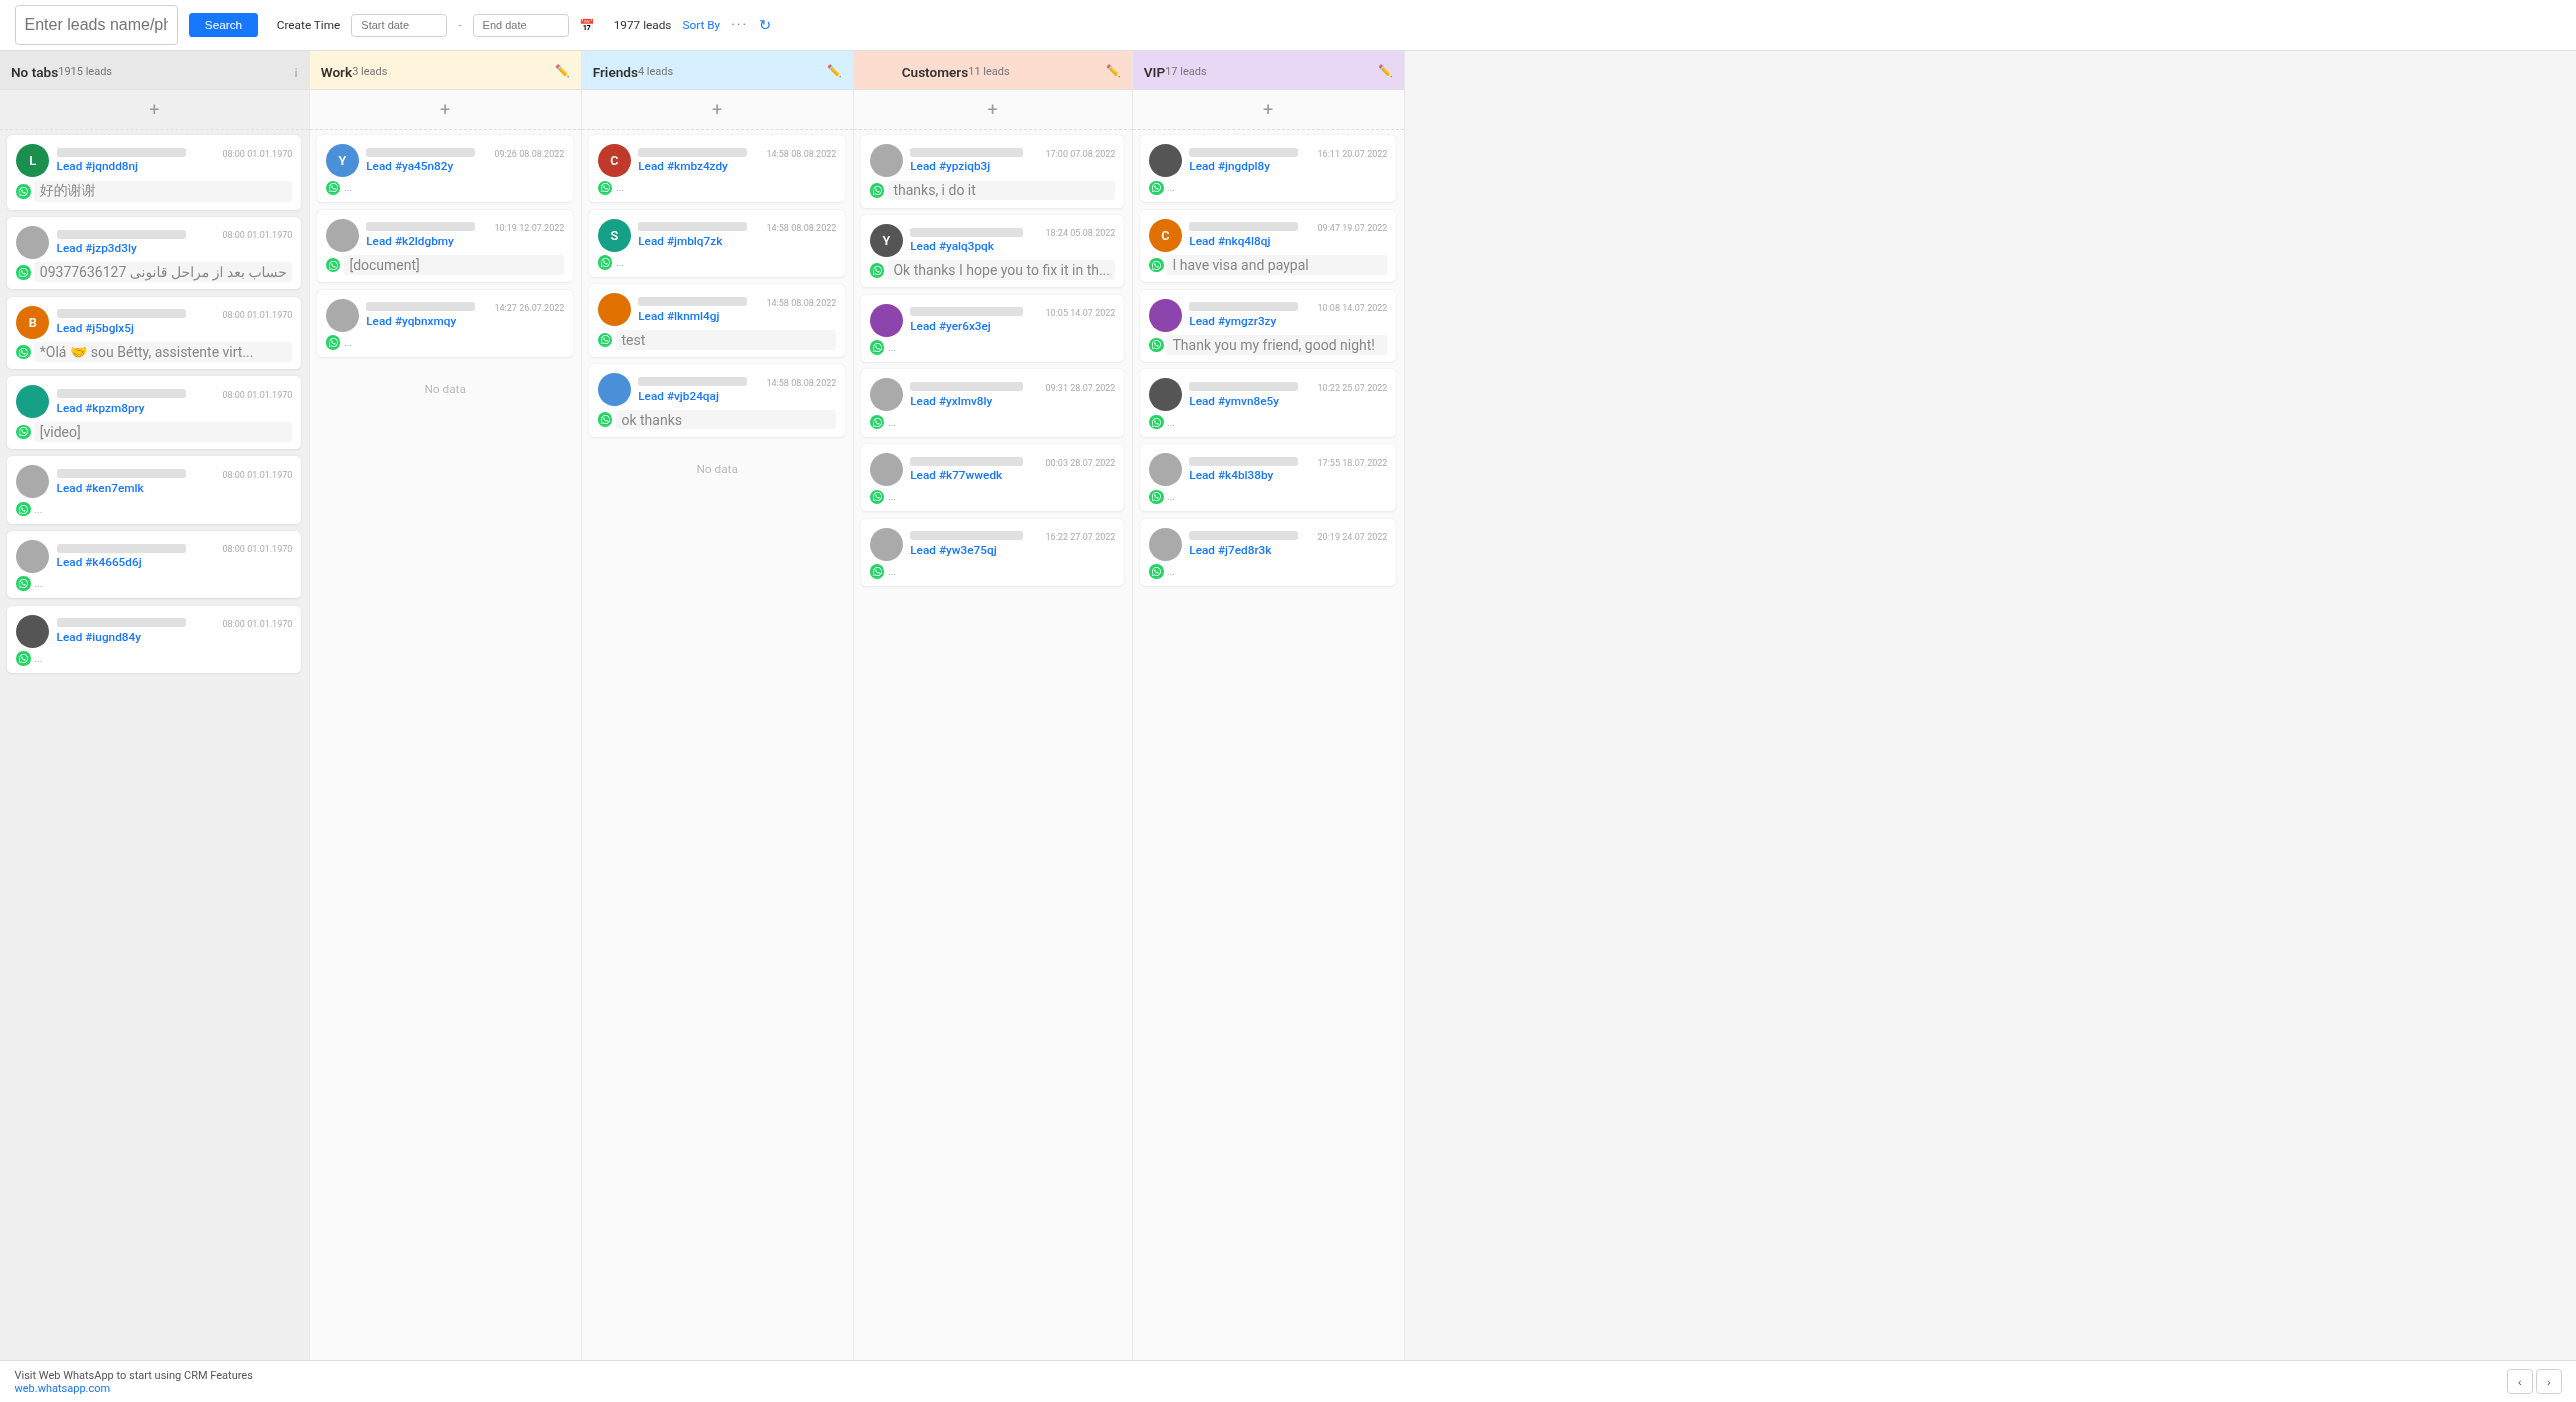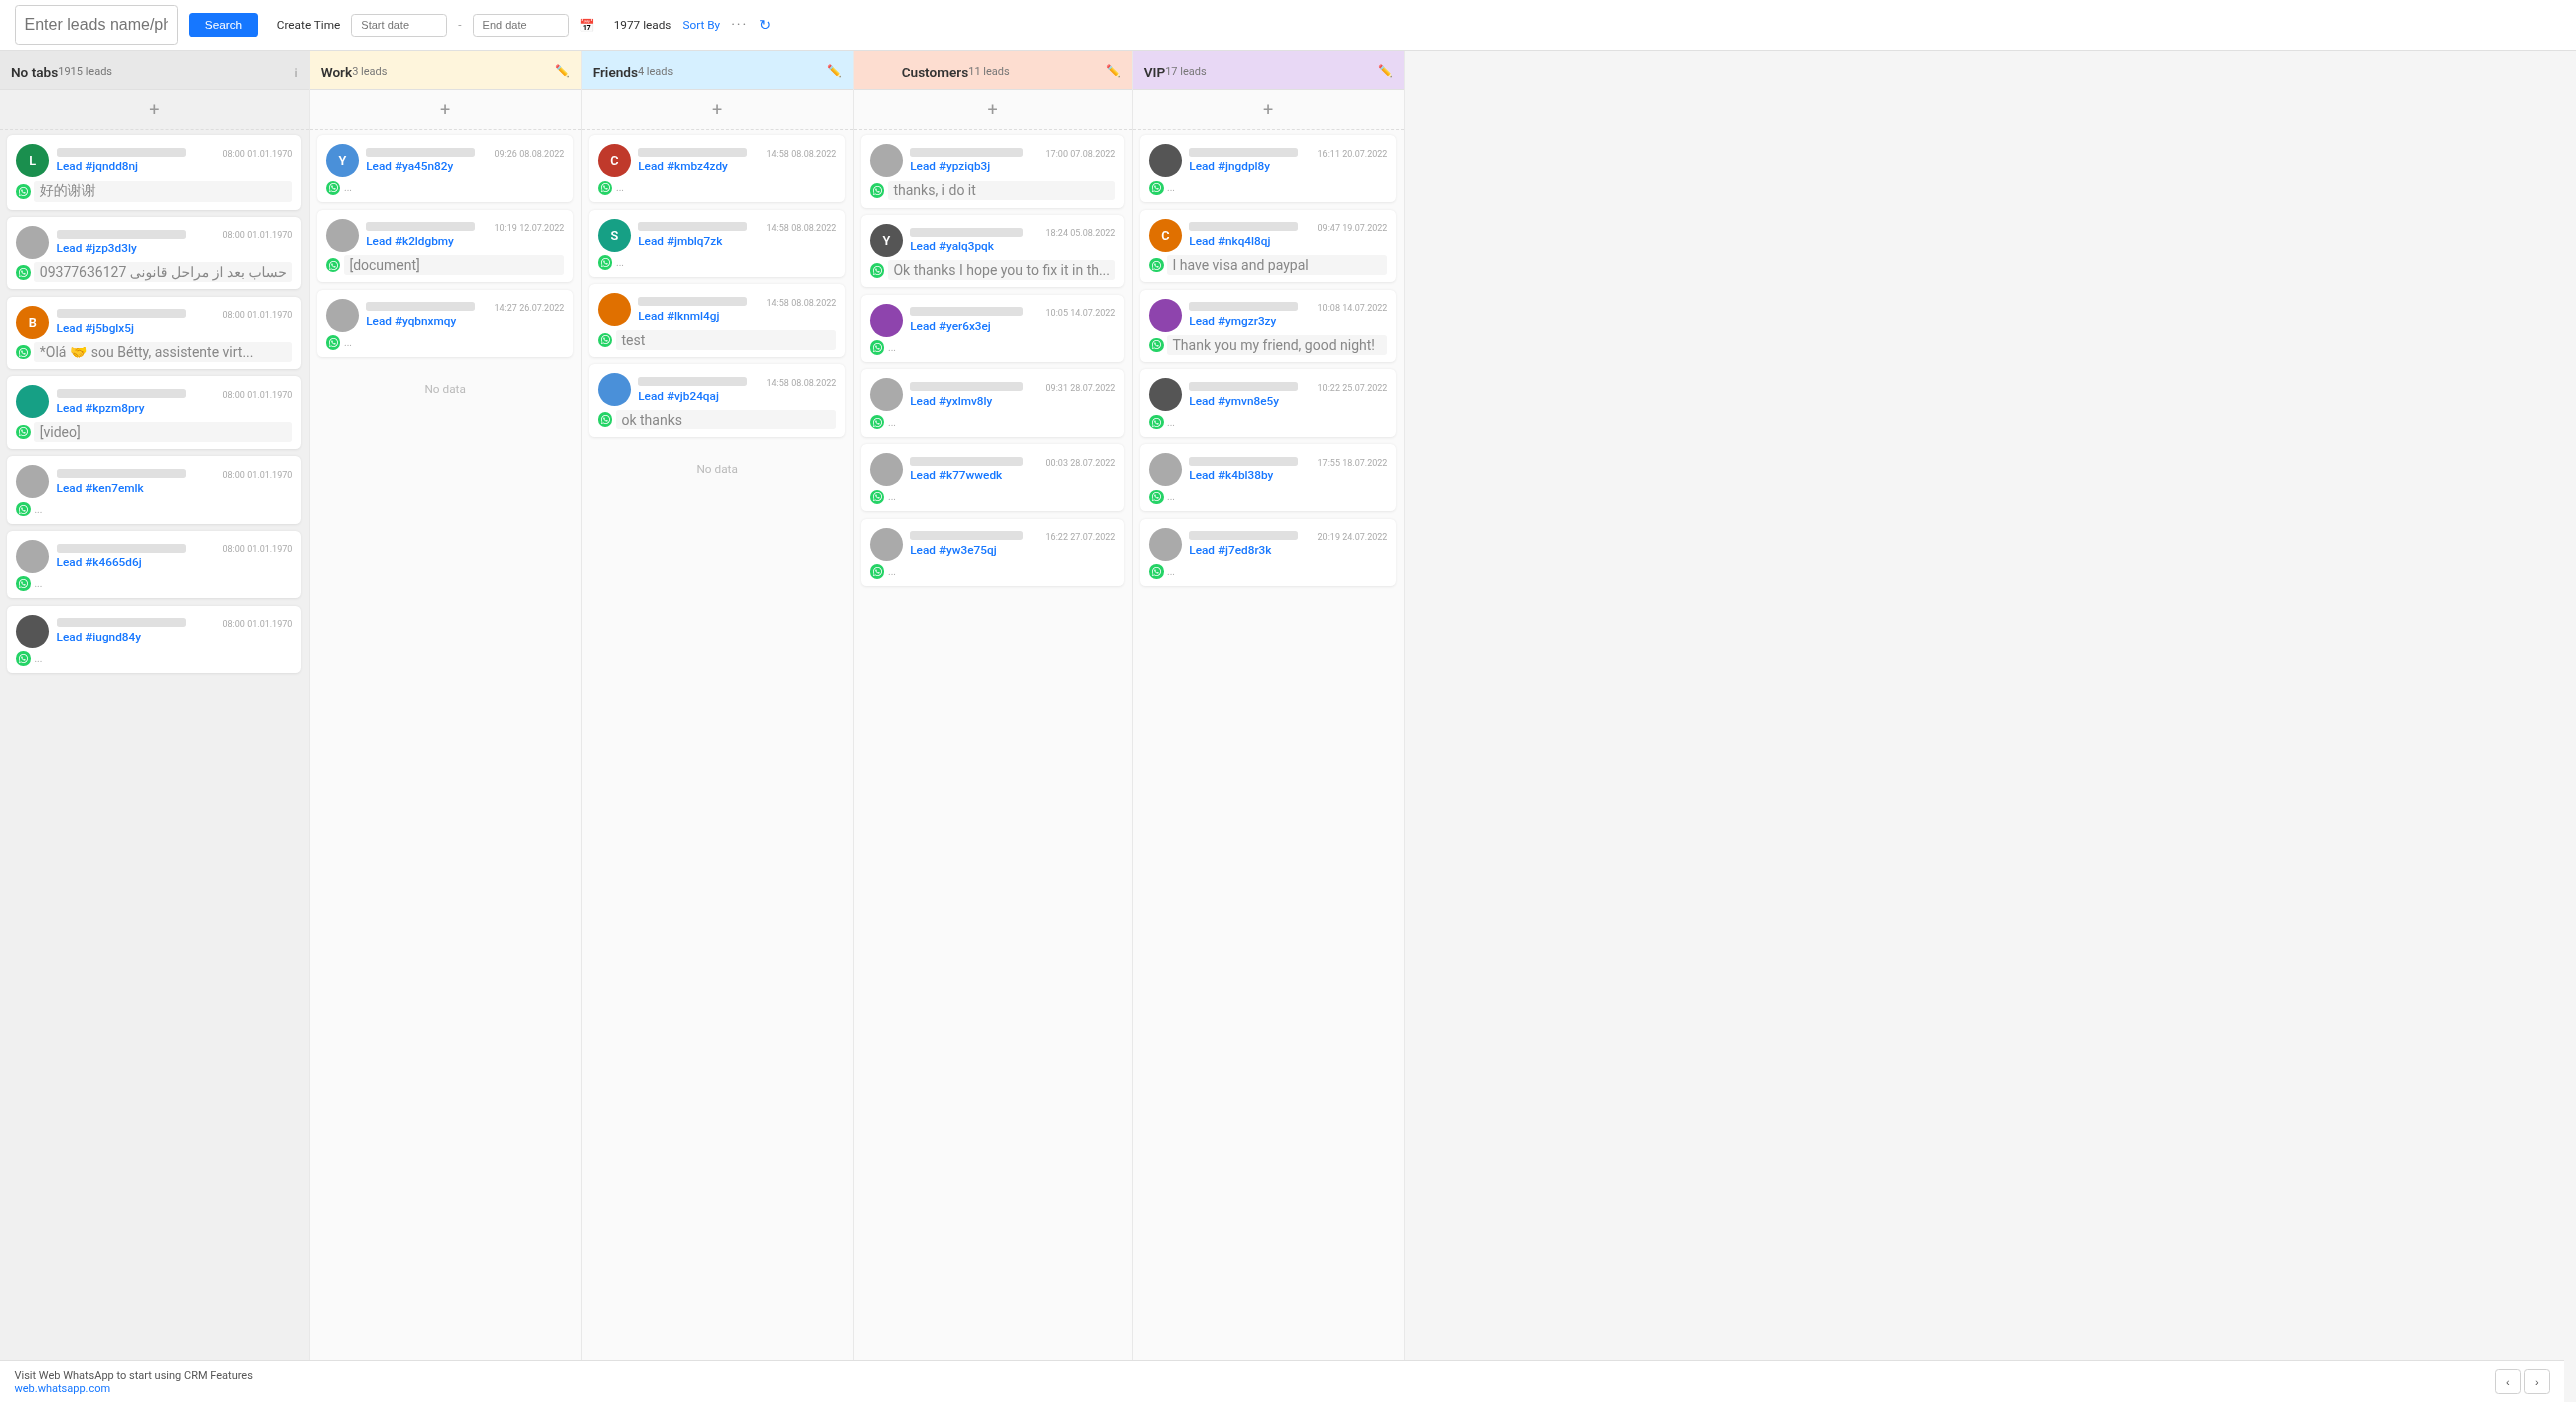--- a/index.html
+++ b/index.html
@@ -53,21 +53,21 @@
     .card-lead-id { font-size: 11.8px; color: #1677ff; font-weight: 500; }
     .card-msg-row { display: flex; align-items: center; gap: 3.6px; margin-top: 3.6px; }
     .whatsapp-icon { width: 14.5px; height: 14.5px; background: #25d366; border-radius: 50%; display: flex; align-items: center; justify-content: center; flex-shrink: 0; }
     .whatsapp-icon svg { width: 9px; height: 9px; fill: #fff; }
     .card-msg { font-size: 14px; color: #888; background: #f5f5f5; border-radius: 2.7px; padding: 1.8px 5.4px; flex: 1; white-space: nowrap; overflow: hidden; text-overflow: ellipsis; }
     .card-dots { font-size: 10px; color: #aaa; }
 
     .no-data { text-align: center; color: #bbb; font-size: 11.8px; padding: 18px 0; }
 
     
-    .footer { position: fixed; bottom: 0; left: 0; right: 12px; background: #fff; border-top: 0.9px solid #e0e0e0; padding: 7.3px 14.5px; font-size: 11px; color: #555; display: flex; align-items: center; justify-content: space-between; }
+    .footer { position: fixed; bottom: 0; left: 0; right: 0; background: #fff; border-top: 0.9px solid #e0e0e0; padding: 7.3px 14.5px; font-size: 11px; color: #555; display: flex; align-items: center; justify-content: space-between; }
     .footer-link { color: #1677ff; text-decoration: none; }
     .footer-btns { display: flex; gap: 3.6px; }
     .footer-btn { width: 25.4px; height: 25.4px; border-radius: 3.6px; border: 0.9px solid #d0d0d0; background: #fff; cursor: pointer; display: flex; align-items: center; justify-content: center; font-size: 11px; color: #555; }
 
     
     .av-green { background: #1a8f4e; }
     .av-gray { background: #aaa; }
     .av-blue { background: #4a90d9; }
     .av-dark { background: #555; }
     .av-orange { background: #e07000; }

